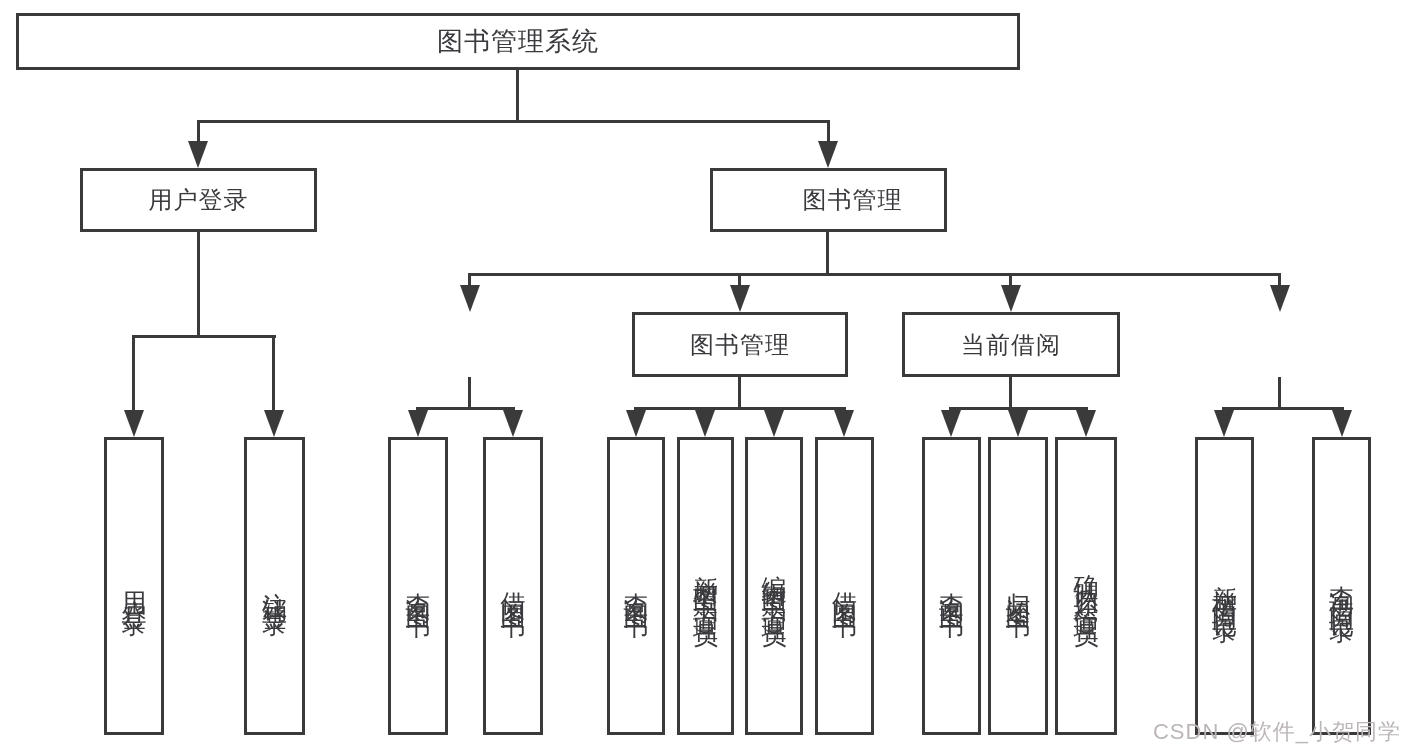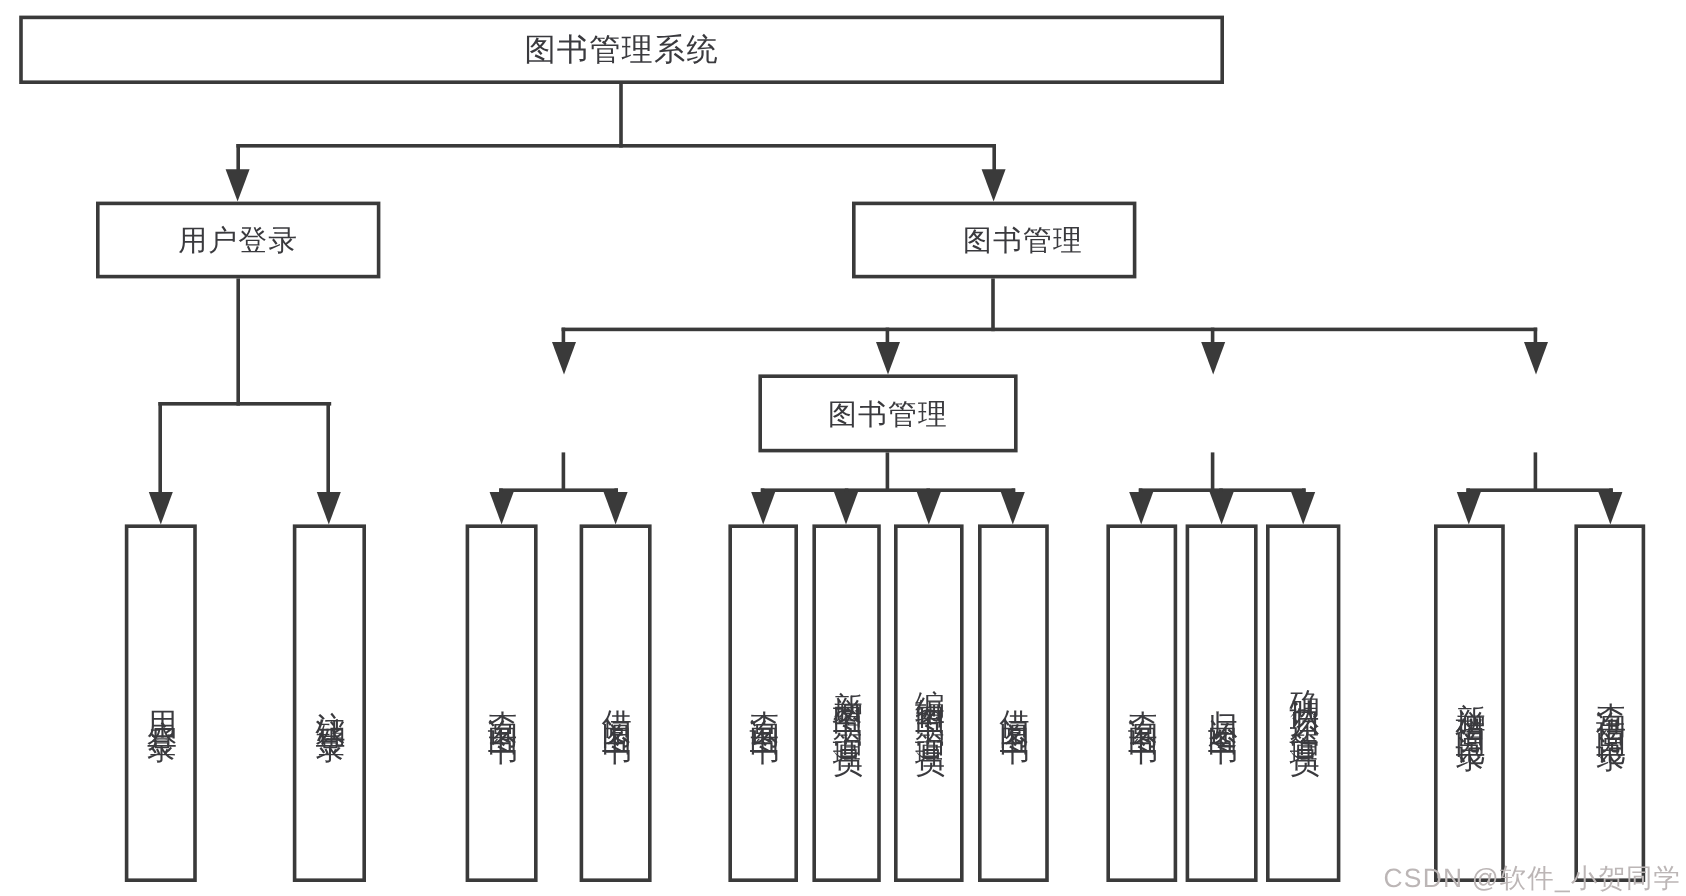--- a/index.html
+++ b/index.html
@@ -69,20 +69,21 @@
 
   <div class="box title" style="left:16px; top:13px; width:1004px; height:57px;">图书管理系统</div>
 
   <div class="box" style="left:80px; top:168px; width:237px; height:64px;">用户登录</div>
 
   <div class="box" style="left:710px; top:168px; width:237px; height:64px;padding-left:48px;">图书管理</div>
 
 
   <div class="box" style="left:632px; top:312px; width:216px; height:65px;">图书管理</div>
 
+  <div class="box" style="left:902px; top:312px; width:218px; height:65px;">当前借阅</div>
 
 
   <div class="box vbox" style="left:104px; top:437px; width:60px; height:298px;">用户登录</div>
 
   <div class="box vbox" style="left:244px; top:437px; width:61px; height:298px;">注销登录</div>
 
   <div class="box vbox" style="left:388px; top:437px; width:60px; height:298px;">查询图书</div>
 
   <div class="box vbox" style="left:483px; top:437px; width:60px; height:298px;">借阅图书</div>
 

